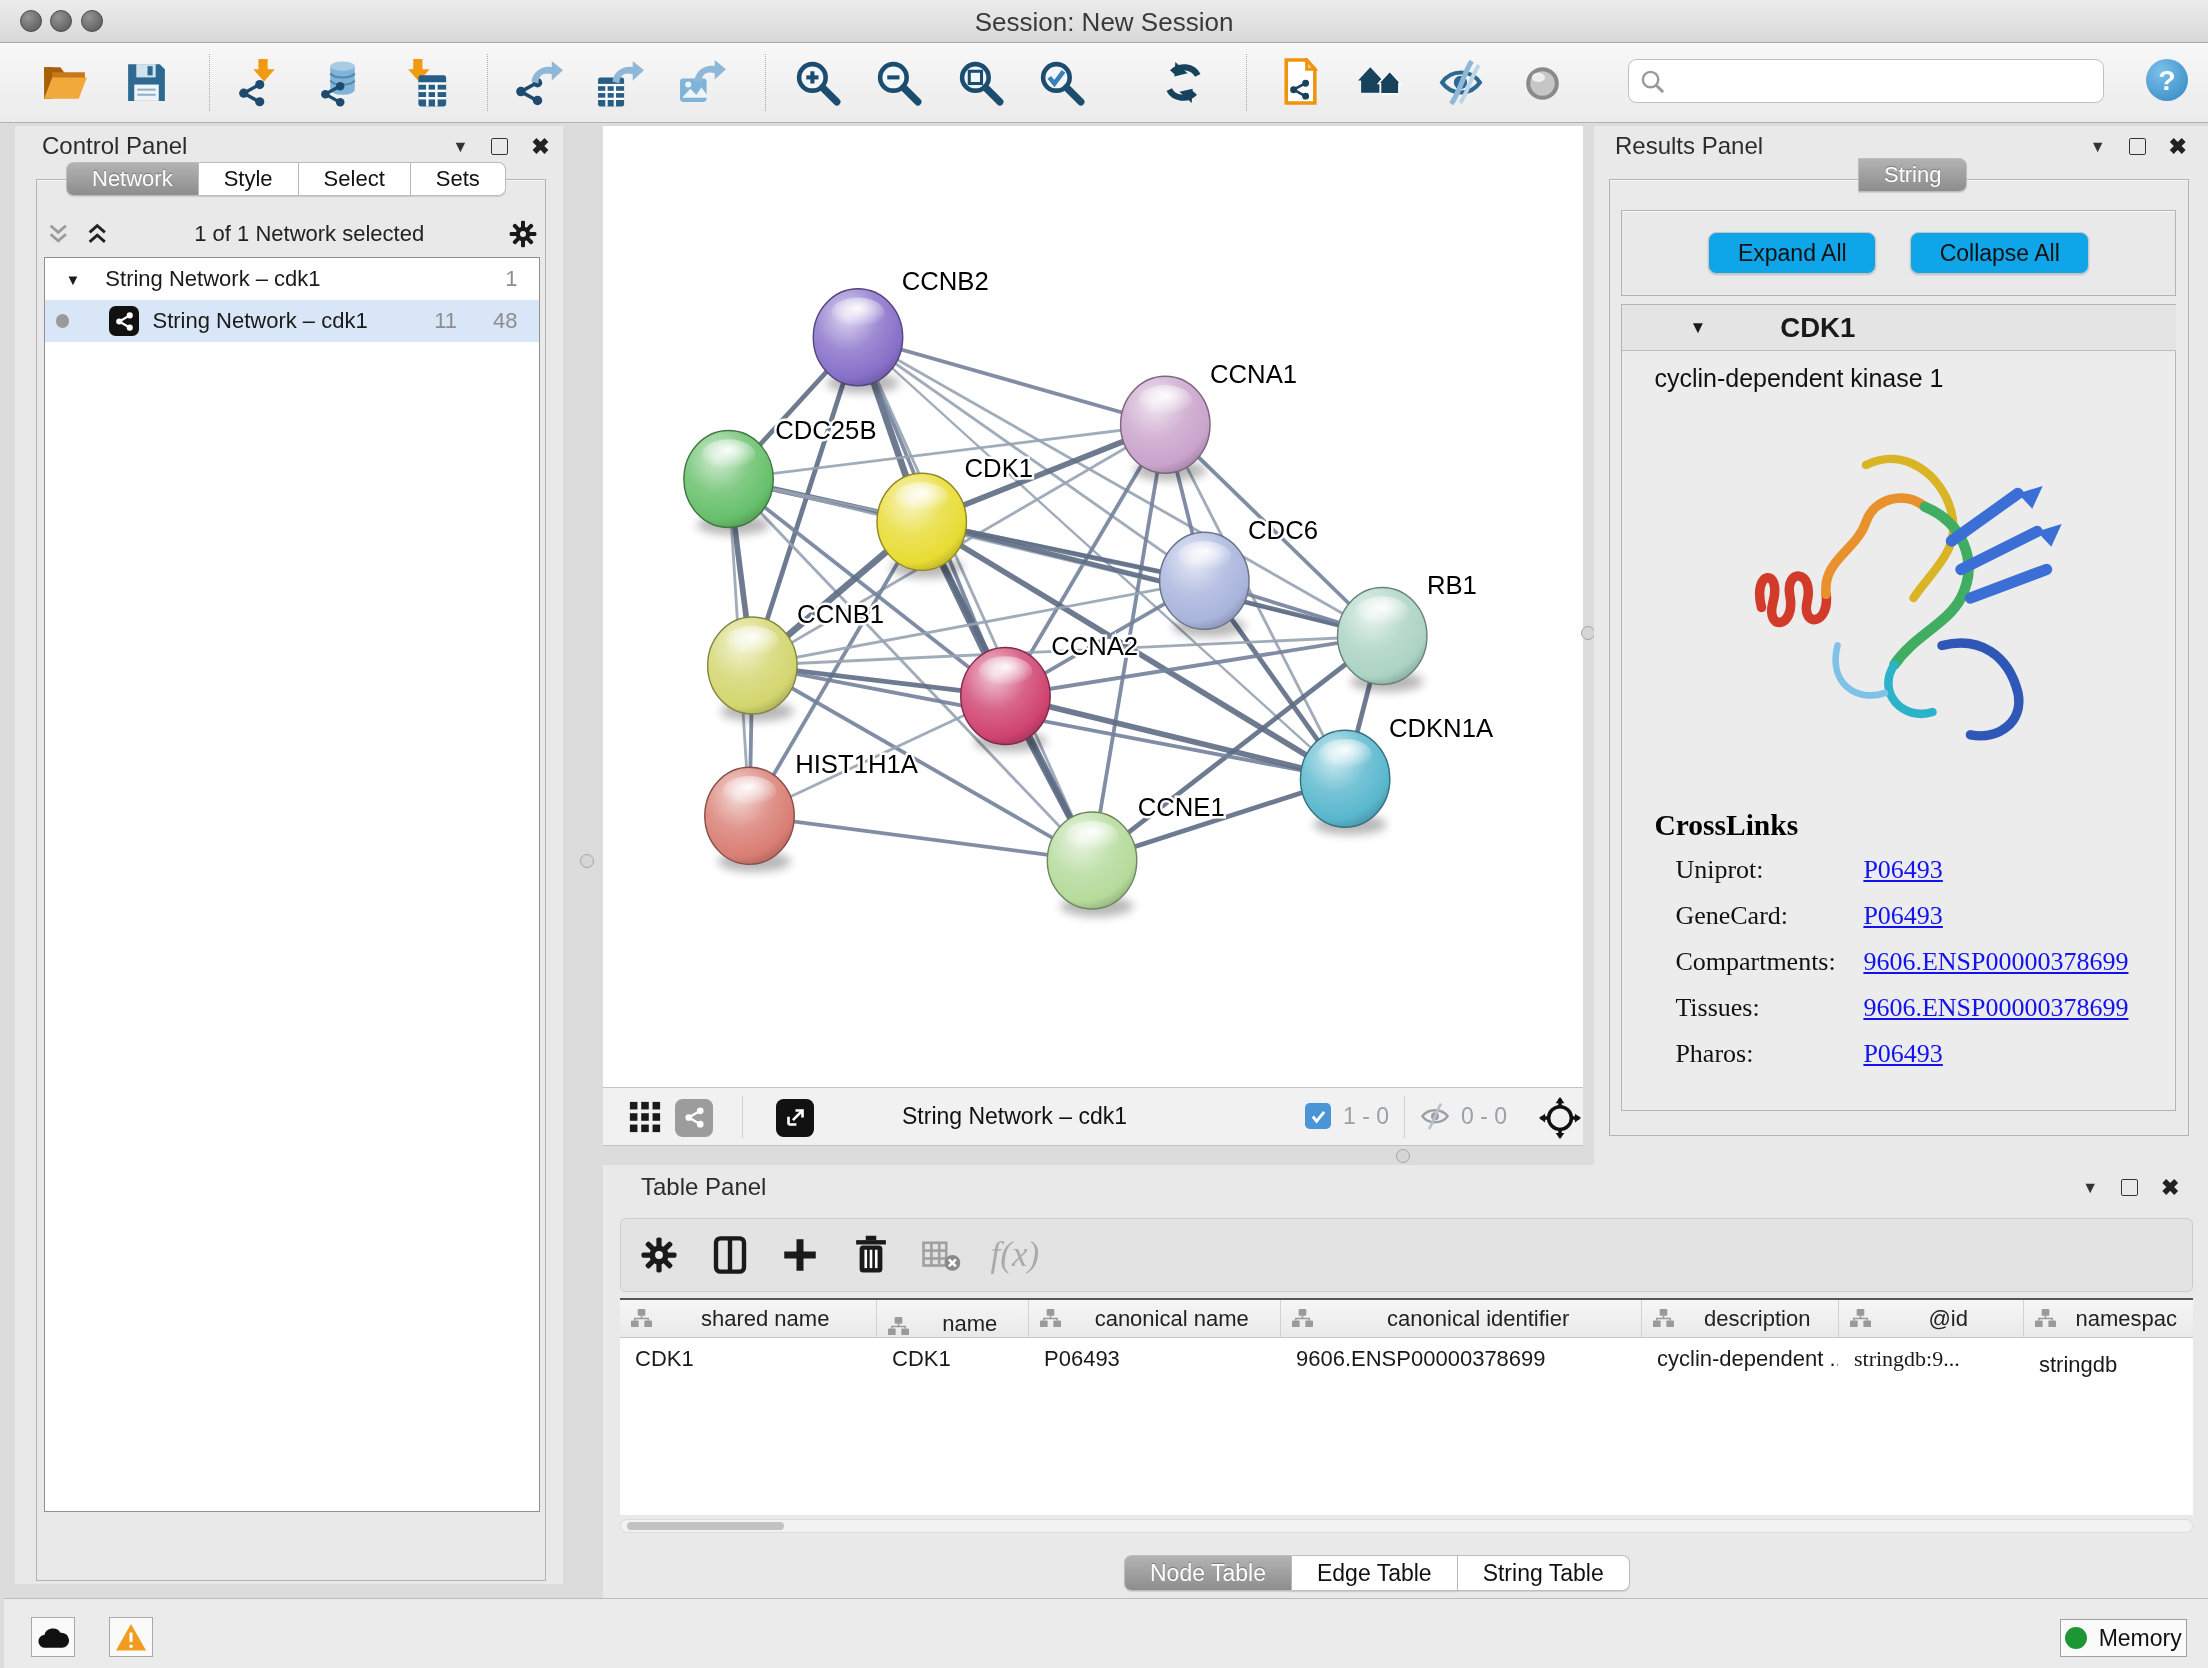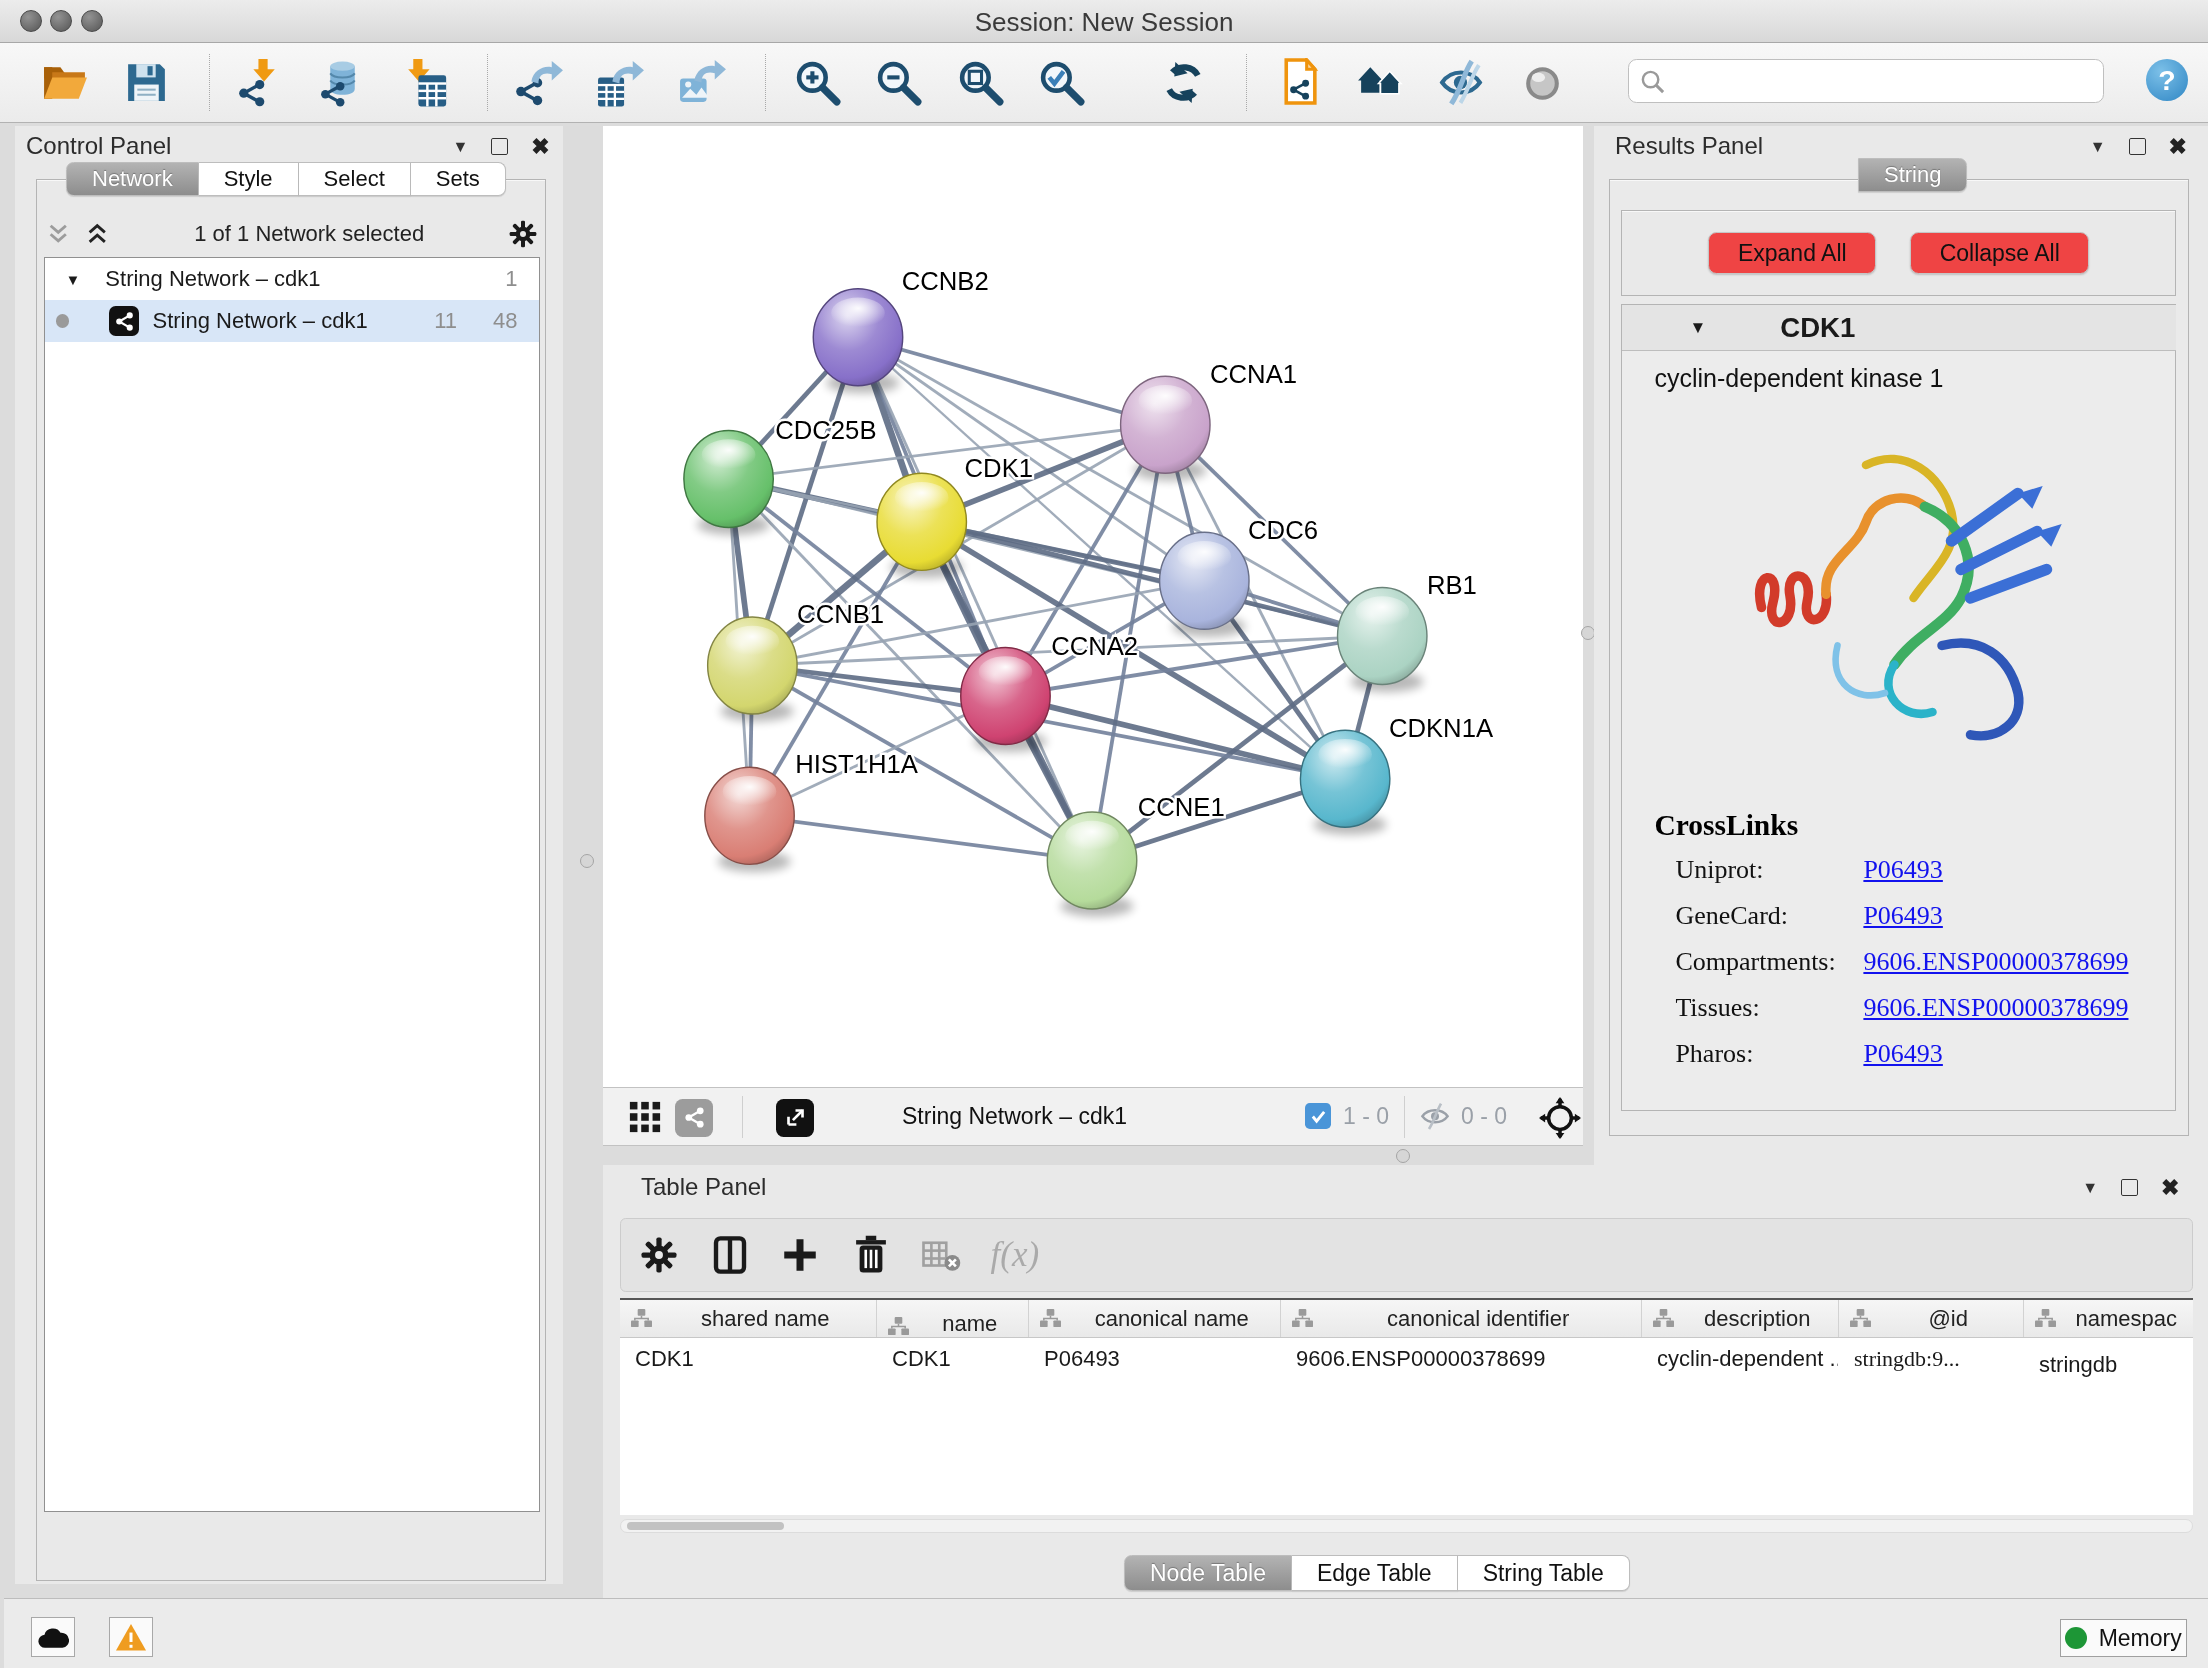--- a/index.html
+++ b/index.html
@@ -57,21 +57,21 @@
   .nbtxt{position:absolute;top:15px;font-size:23px;color:#111}
   .nbnum{position:absolute;top:15px;font-size:23px;color:#9aa0a8}
   
   .splitdot{position:absolute;width:14.3px;height:14.3px;border-radius:50%;background:#cwhite;
             background:#d6d6d6;border:1px solid #a5a5a5}
   
   #resultsPanel{position:absolute;left:1594px;top:126px;width:614px;height:1039px;background:#e9e9e9}
   #rpTab{position:absolute;left:264px;top:32px;z-index:3}
   #rpBox{position:absolute;left:15px;top:53px;width:580px;height:957px;background:#eaeaea}
   #rpBtnBox{position:absolute;left:11.4px;top:30px;width:555px;height:86px;display:flex;align-items:center;justify-content:center;gap:34px;background:#e9e9e9}
-  .rbtn{height:42px;padding:0 28.5px;font-size:23px;background:#ef4444;border:1px solid #c6c6c6;border-radius:8.6px;
+  .rbtn{height:42px;padding:0 28.5px;font-size:23px;background:#0ea5e9;border:1px solid #c6c6c6;border-radius:8.6px;
         box-shadow:0 1px 1.9px rgba(0,0,0,.18);color:#111}
   #rpListBox{position:absolute;left:11.4px;top:124px;width:555px;height:807px;background:#ececec}
   #geneHdr{position:absolute;left:0;top:0;width:554px;height:46px;background:#e4e4e4;border-bottom:1px solid #bdbdbd;
            display:flex;align-items:center}
   #geneHdr .tri{font-size:17px;margin-left:67px}
   #geneHdr .g{font-size:27.6px;font-weight:bold;margin-left:74px}
   #geneDesc{position:absolute;left:32px;top:59px;font-size:25px;color:#111}
   #structImg{position:absolute;left:44px;top:103px;width:476px;height:380px}
   #xlinks{position:absolute;left:32px;top:504px;width:514px;font-family:"Liberation Serif",serif}
   #xlinks h3{font-size:29.5px;margin-bottom:13.3px;color:#000}
@@ -304,21 +304,21 @@
   <div class="searchwrap">
     <svg width="27" height="27" viewBox="0 0 28 28">
       <circle cx="12" cy="12" r="8" fill="none" stroke="#9a9a9a" stroke-width="2.5"></circle>
       <line x1="18" y1="18" x2="25" y2="25" stroke="#9a9a9a" stroke-width="3"></line>
     </svg>
     <input placeholder="" style="">
   </div>
   <button class="helpbtn">?</button>
 
   <div id="controlPanel">
-    <span class="panel-title" style="position:absolute;left:11px;top:5.7px">Control Panel</span>
+    <span class="panel-title" style="position:absolute;left:27px;top:5.7px">Control Panel</span>
     <div class="panicons" style="right:13.3px;top:7.6px">
       <span class="tri">▼</span>
       <span class="sq"></span>
       <span class="xx">✖</span>
     </div>
     <div id="cpBox" class="etch"></div>
     <div id="cpTabs" class="seg">
         <span class="sel">Network</span>
         <span>Style</span>
         <span>Select</span>

